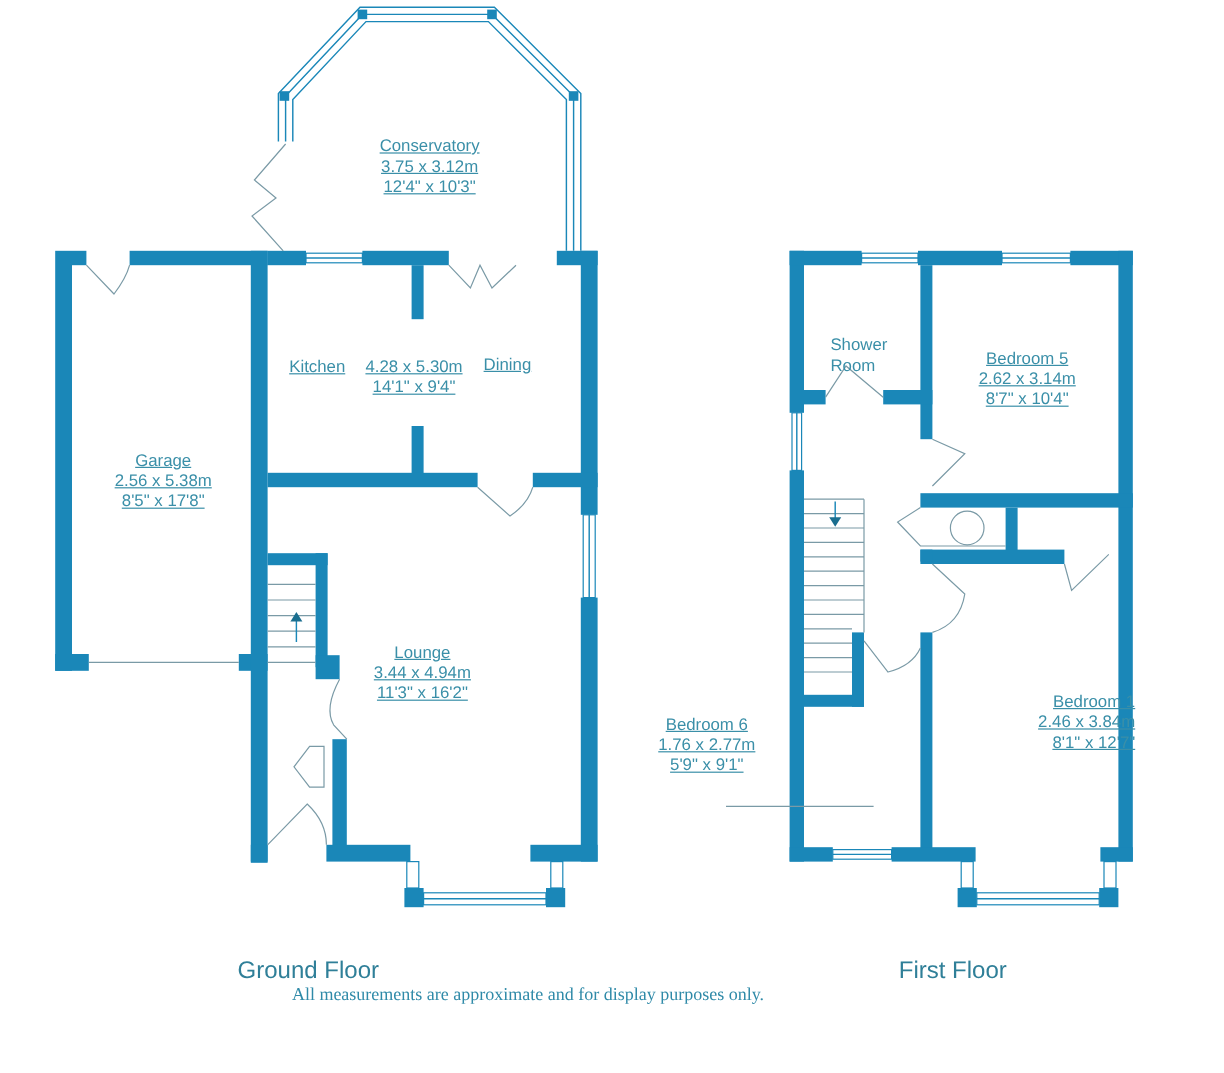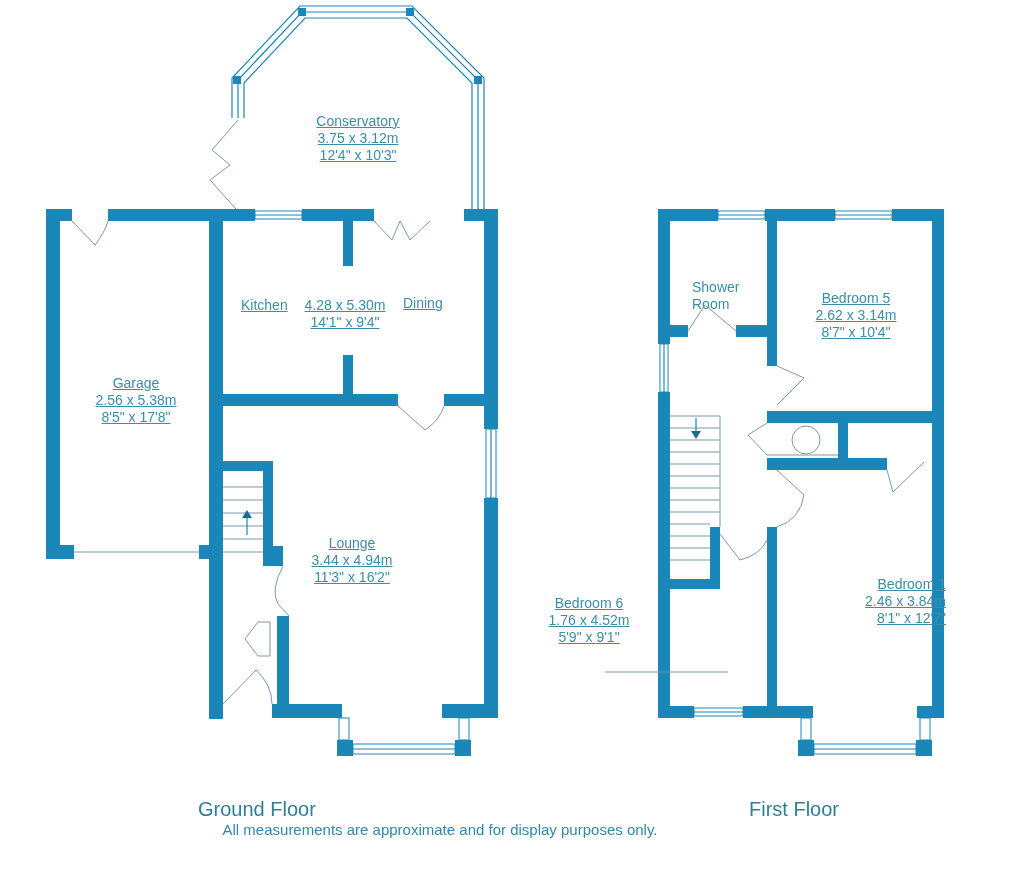--- a/index.html
+++ b/index.html
@@ -7,21 +7,21 @@
   #plan{position:absolute;left:0;top:0;width:1020px;height:894px;}
   .wall{fill:#1a87b8;}
   .win{fill:#ffffff;stroke:#1a87b8;stroke-width:1;}
   .line{fill:none;stroke:#7a9aa6;stroke-width:1;}
   .thin{fill:none;stroke:#1a87b8;stroke-width:1.2;}
   .tick{fill:#1a6e8f;}
   .lbl{position:absolute;color:#3a8fa8;text-align:center;white-space:nowrap;line-height:1.2;}
   .room{font-size:14px;text-decoration:underline;}
   .small{font-size:14px;margin-top:24px;}
   .floor{font-size:20px;color:#2f7f98;margin-top:24px;}
-  .disc{position:absolute;left:0;width:880px;text-align:center;color:#2f8aa8;font-size:15px;line-height:19px;}
+  .disc{position:absolute;left:0;width:880px;text-align:center;color:#2f8aa8;font-size:15px;line-height:19px;font-family:Liberation Serif, serif;}
 </style>
 </head>
 <body>
 
 <svg id="plan" viewBox="0 0 1020 894" xmlns="http://www.w3.org/2000/svg">
 
   <g>
 
     <rect class="wall" x="46" y="209" width="14" height="350"></rect>
     <rect class="wall" x="46" y="545" width="28" height="14"></rect>
@@ -194,21 +194,21 @@
   <div>2.62 x 3.14m</div>
   <div>8'7" x 10'4"</div>
 </div>
 <div class="lbl room" style="left:806px;top:576px;width:140px;text-align:right;">
   <div>Bedroom 1</div>
   <div>2.46 x 3.84m</div>
   <div>8'1" x 12'7"</div>
 </div>
 <div class="lbl room" style="left:524px;top:595px;width:130px;">
   <div>Bedroom 6</div>
-  <div>1.76 x 4.52m</div>
+  <div>1.76 x 2.77m</div>
   <div>5'9" x 9'1"</div>
 </div>
 
 <div class="lbl floor" style="left:198px;top:773px;">Ground Floor</div>
 <div class="lbl floor" style="left:749px;top:773px;">First Floor</div>
 
 <div class="disc" style="top:820px;">
   <div>All measurements are approximate and for display purposes only.</div>
 </div>
 

